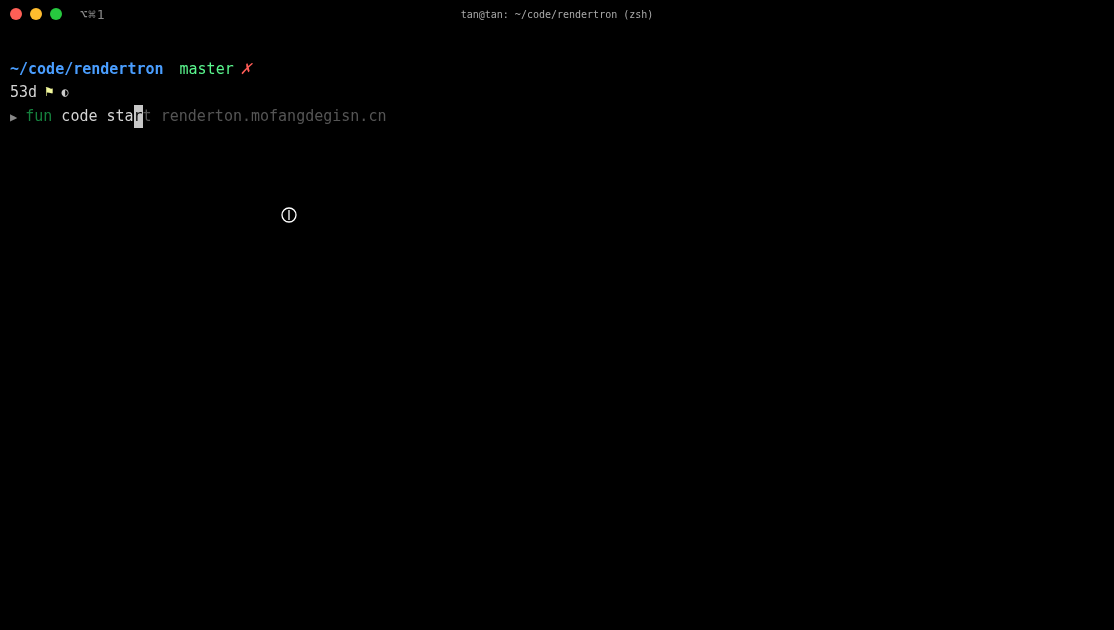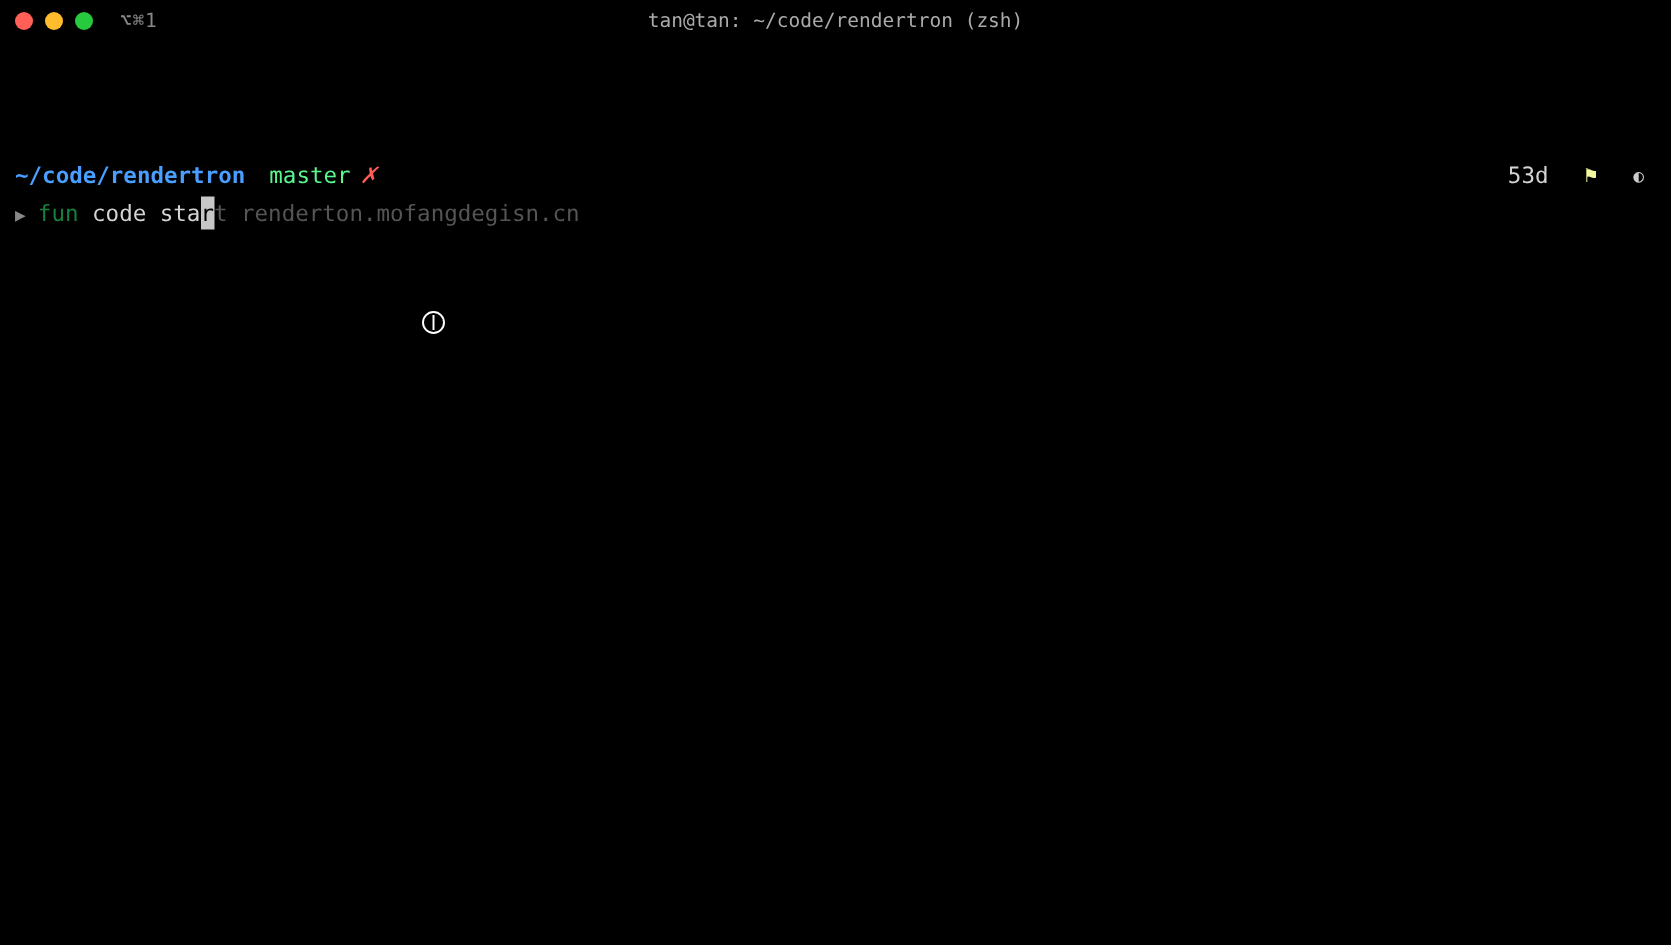--- a/index.html
+++ b/index.html
@@ -40,50 +40,50 @@
       margin-left: 18px;
       color: #888;
       font-size: 13px;
       letter-spacing: 0.5px;
     }
     .window-title {
       position: absolute;
       left: 50%;
       transform: translateX(-50%);
       color: #aaa;
-      font-size: 13px;
+      font-size: 10px;
     }
     .terminal-content {
       padding: 30px 10px 10px 10px;
       color: #fff;
       line-height: 1.5;
     }
     .prompt-line {
       display: flex;
       justify-content: space-between;
-      align-items: flex-end;
+      align-items: flex-start;
+      flex-direction: column;
     }
     .prompt-left {
       display: flex;
       align-items: baseline;
     }
     .prompt-right {
       display: flex;
       align-items: center;
-      gap: 24px;
+      gap: 8px;
       padding-right: 8px;
     }
     .cwd {
       color: #4a9eff;
       font-weight: bold;
     }
     .branch {
       color: #5af78e;
       margin-left: 16px;
-      margin-top: 48px;
     }
     .dirty {
       color: #ff5c57;
       margin-left: 6px;
       font-style: italic;
     }
     .age {
       color: #d4d4d4;
     }
     .flag-icon {

